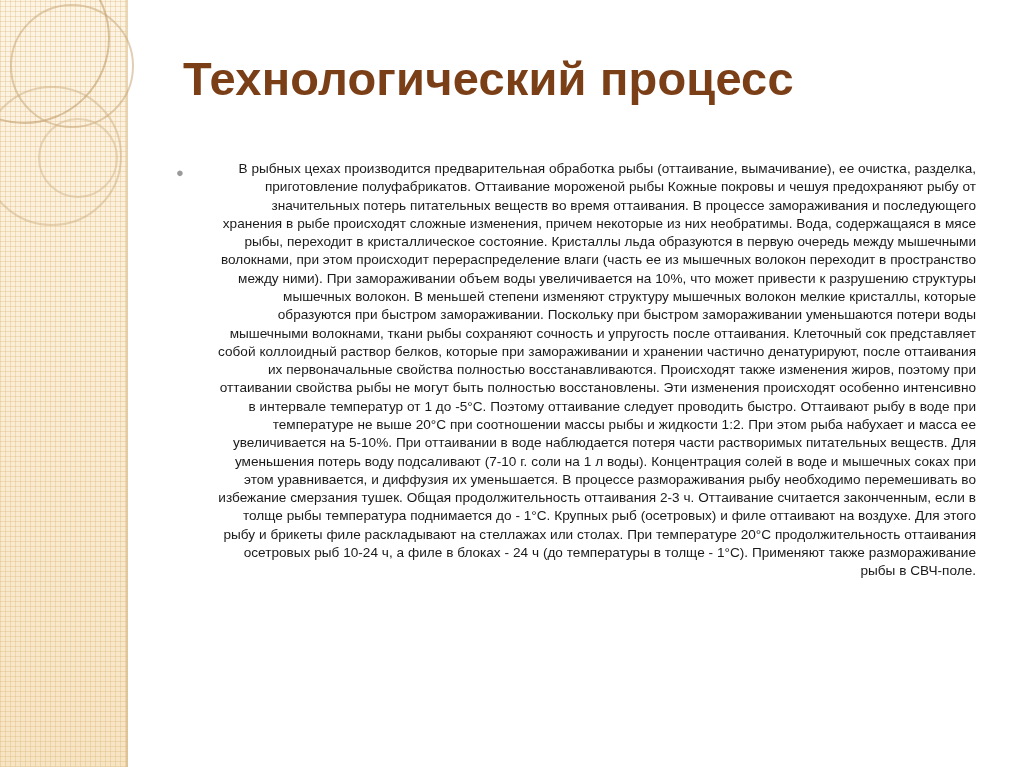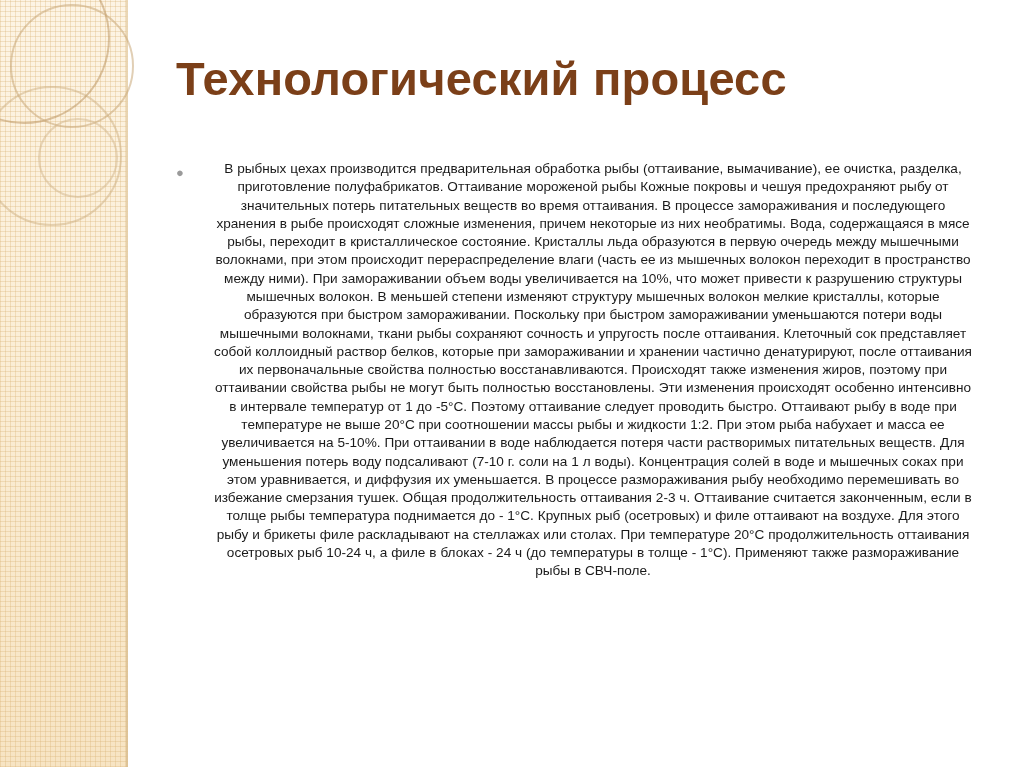--- a/index.html
+++ b/index.html
@@ -48,21 +48,21 @@
     border: 2px solid rgba(196,160,110,0.55);
     background: transparent;
   }
   .c1 { left: -62px; top: -48px; width: 168px; height: 168px; border-color: rgba(190,152,100,0.55); }
   .c2 { left: 10px; top: 4px; width: 120px; height: 120px; border-color: rgba(200,168,120,0.55); }
   .c3 { left: -18px; top: 86px; width: 136px; height: 136px; border-color: rgba(205,175,130,0.5); }
   .c4 { left: 38px; top: 118px; width: 76px; height: 76px; border-color: rgba(210,182,140,0.5); }
   
   .title {
     position: absolute;
-    left: 176px;
+    left: 183px;
     top: 52px;
     width: 800px;
     font-size: 47px;
     line-height: 1.15;
     font-weight: bold;
     color: #7b3f18;
     letter-spacing: 0.2px;
     white-space: nowrap;
   }
   
@@ -83,21 +83,21 @@
     color: #9a9a9a;
     font-size: 13px;
     line-height: 1;
     text-align: left;
   }
   .bullet-text {
     flex: 1 1 auto;
     font-size: 13.6px;
     line-height: 1.345;
     color: #1a1a1a;
-    text-align: center;
+    text-align: right;
     word-spacing: 0.1px;
   }
 </style>
 </head>
 <body>
 
 <div class="slide">
 
   <div class="left-band"></div>
   <div class="left-band-edge"></div>

